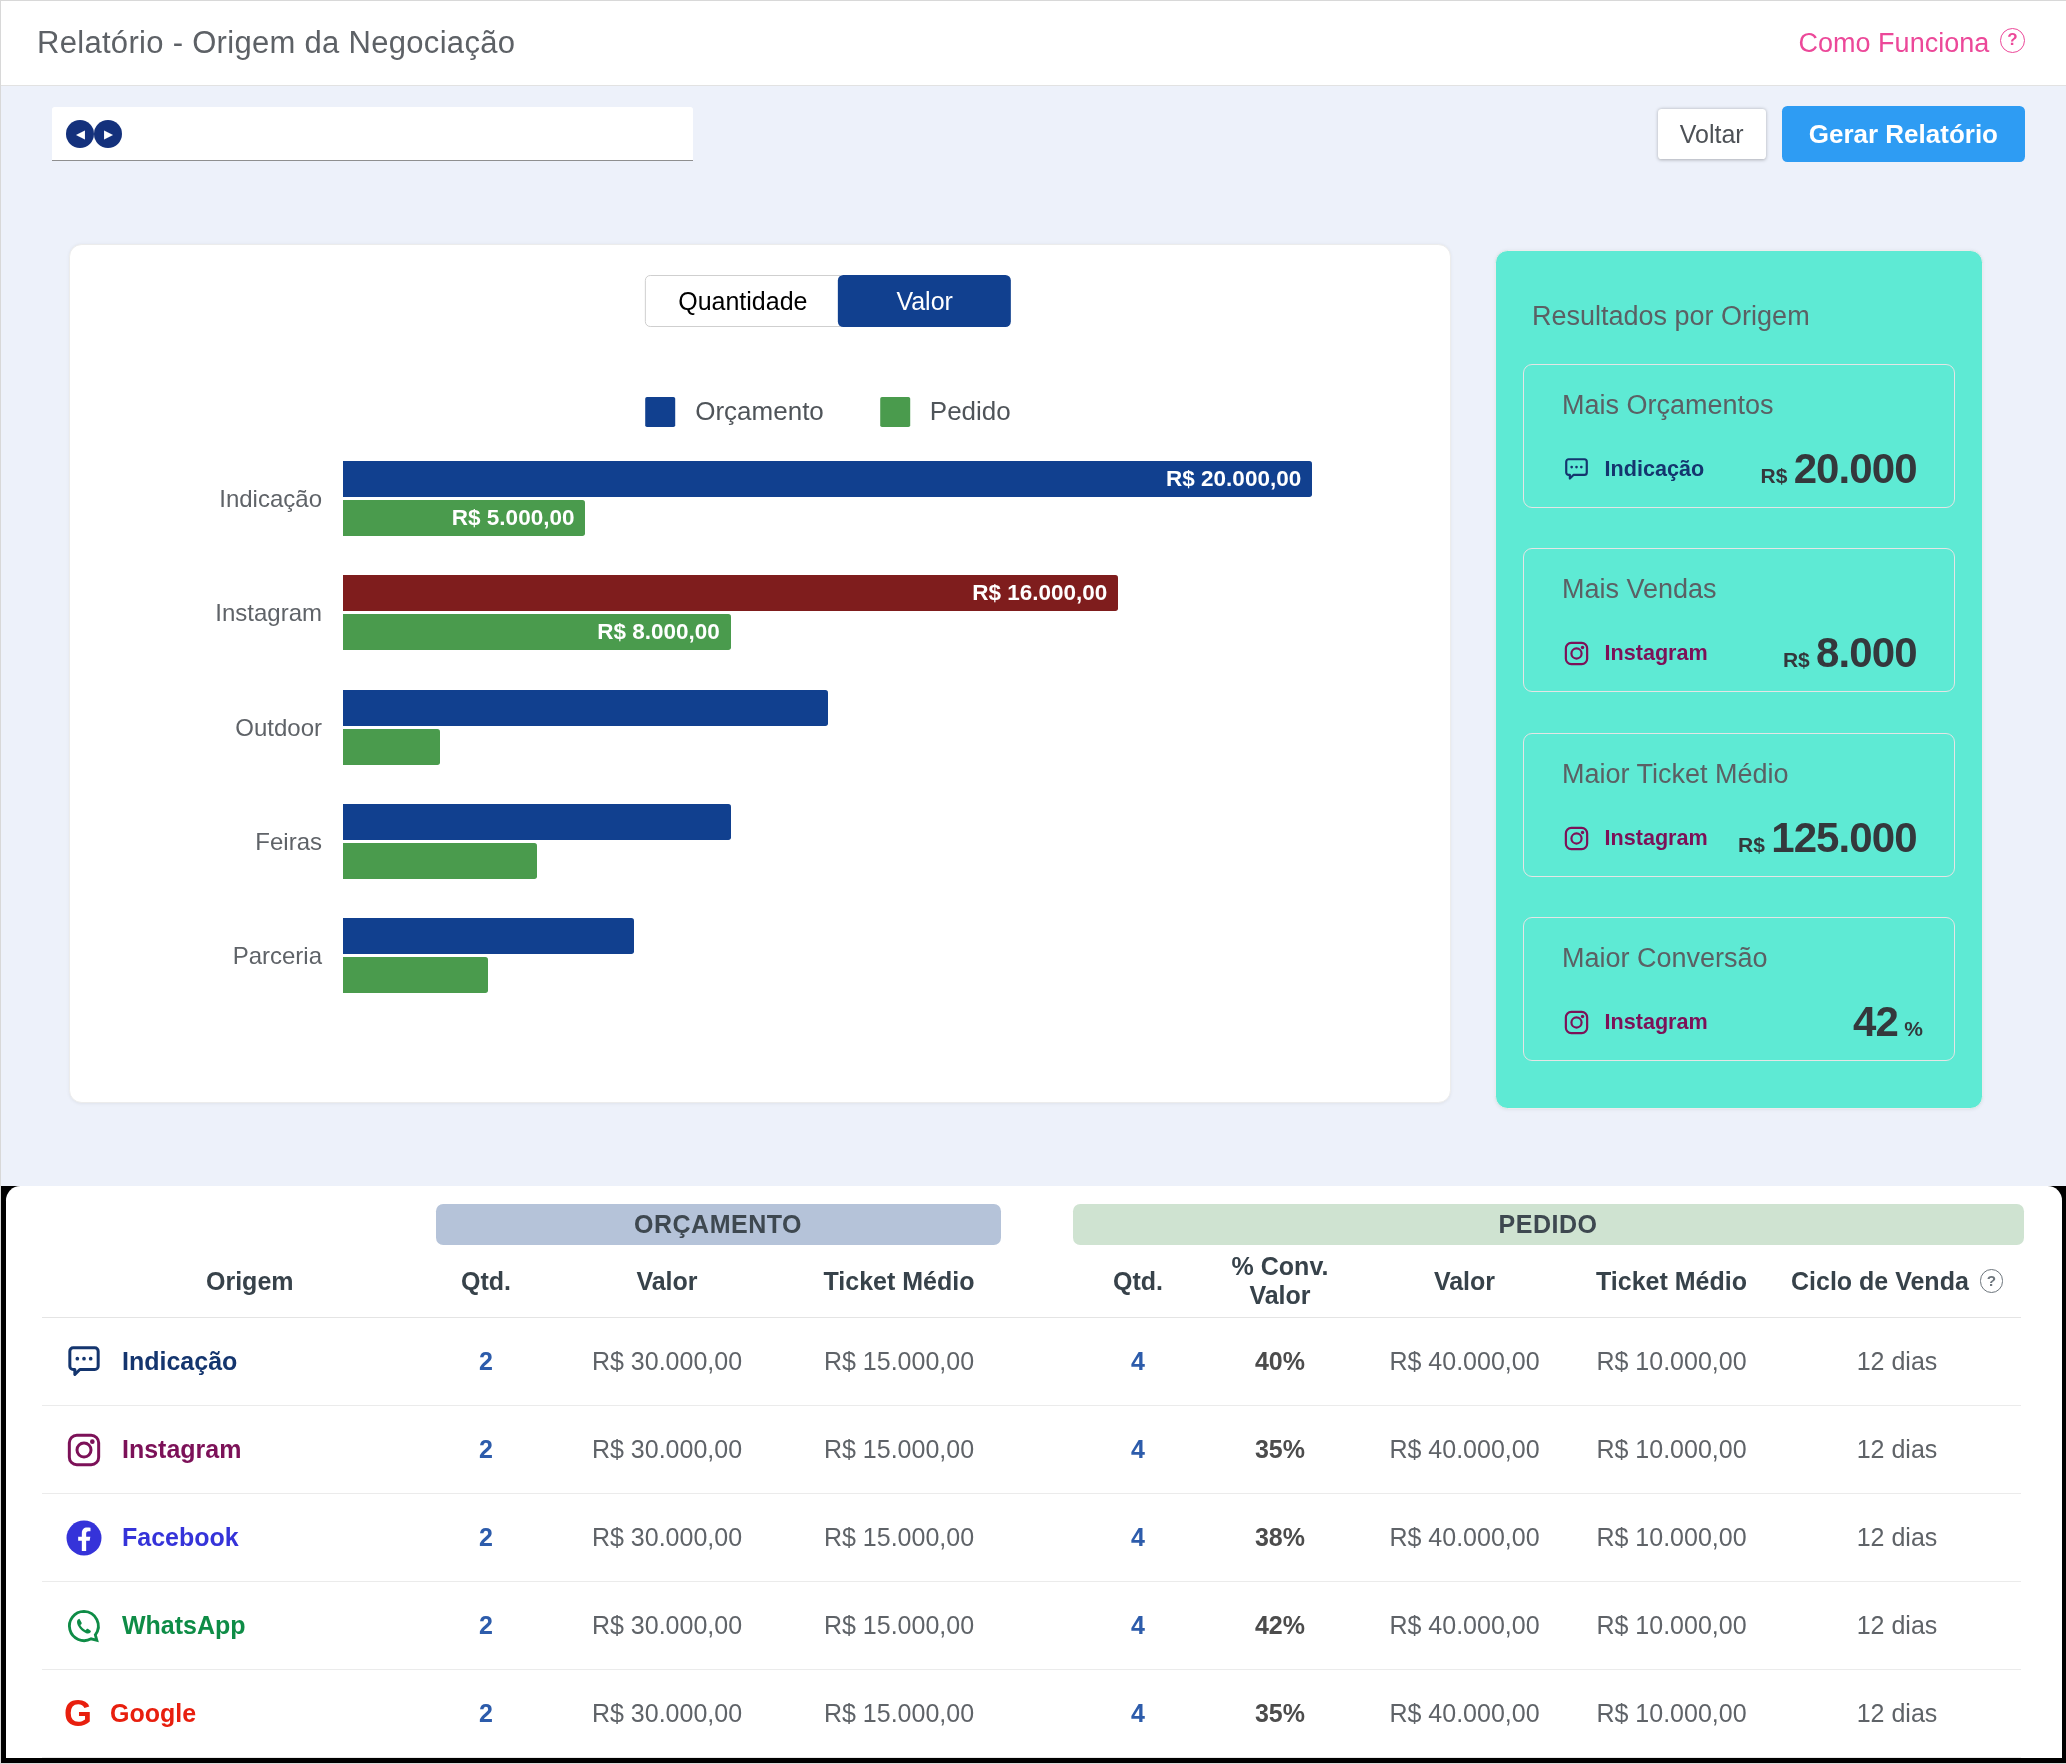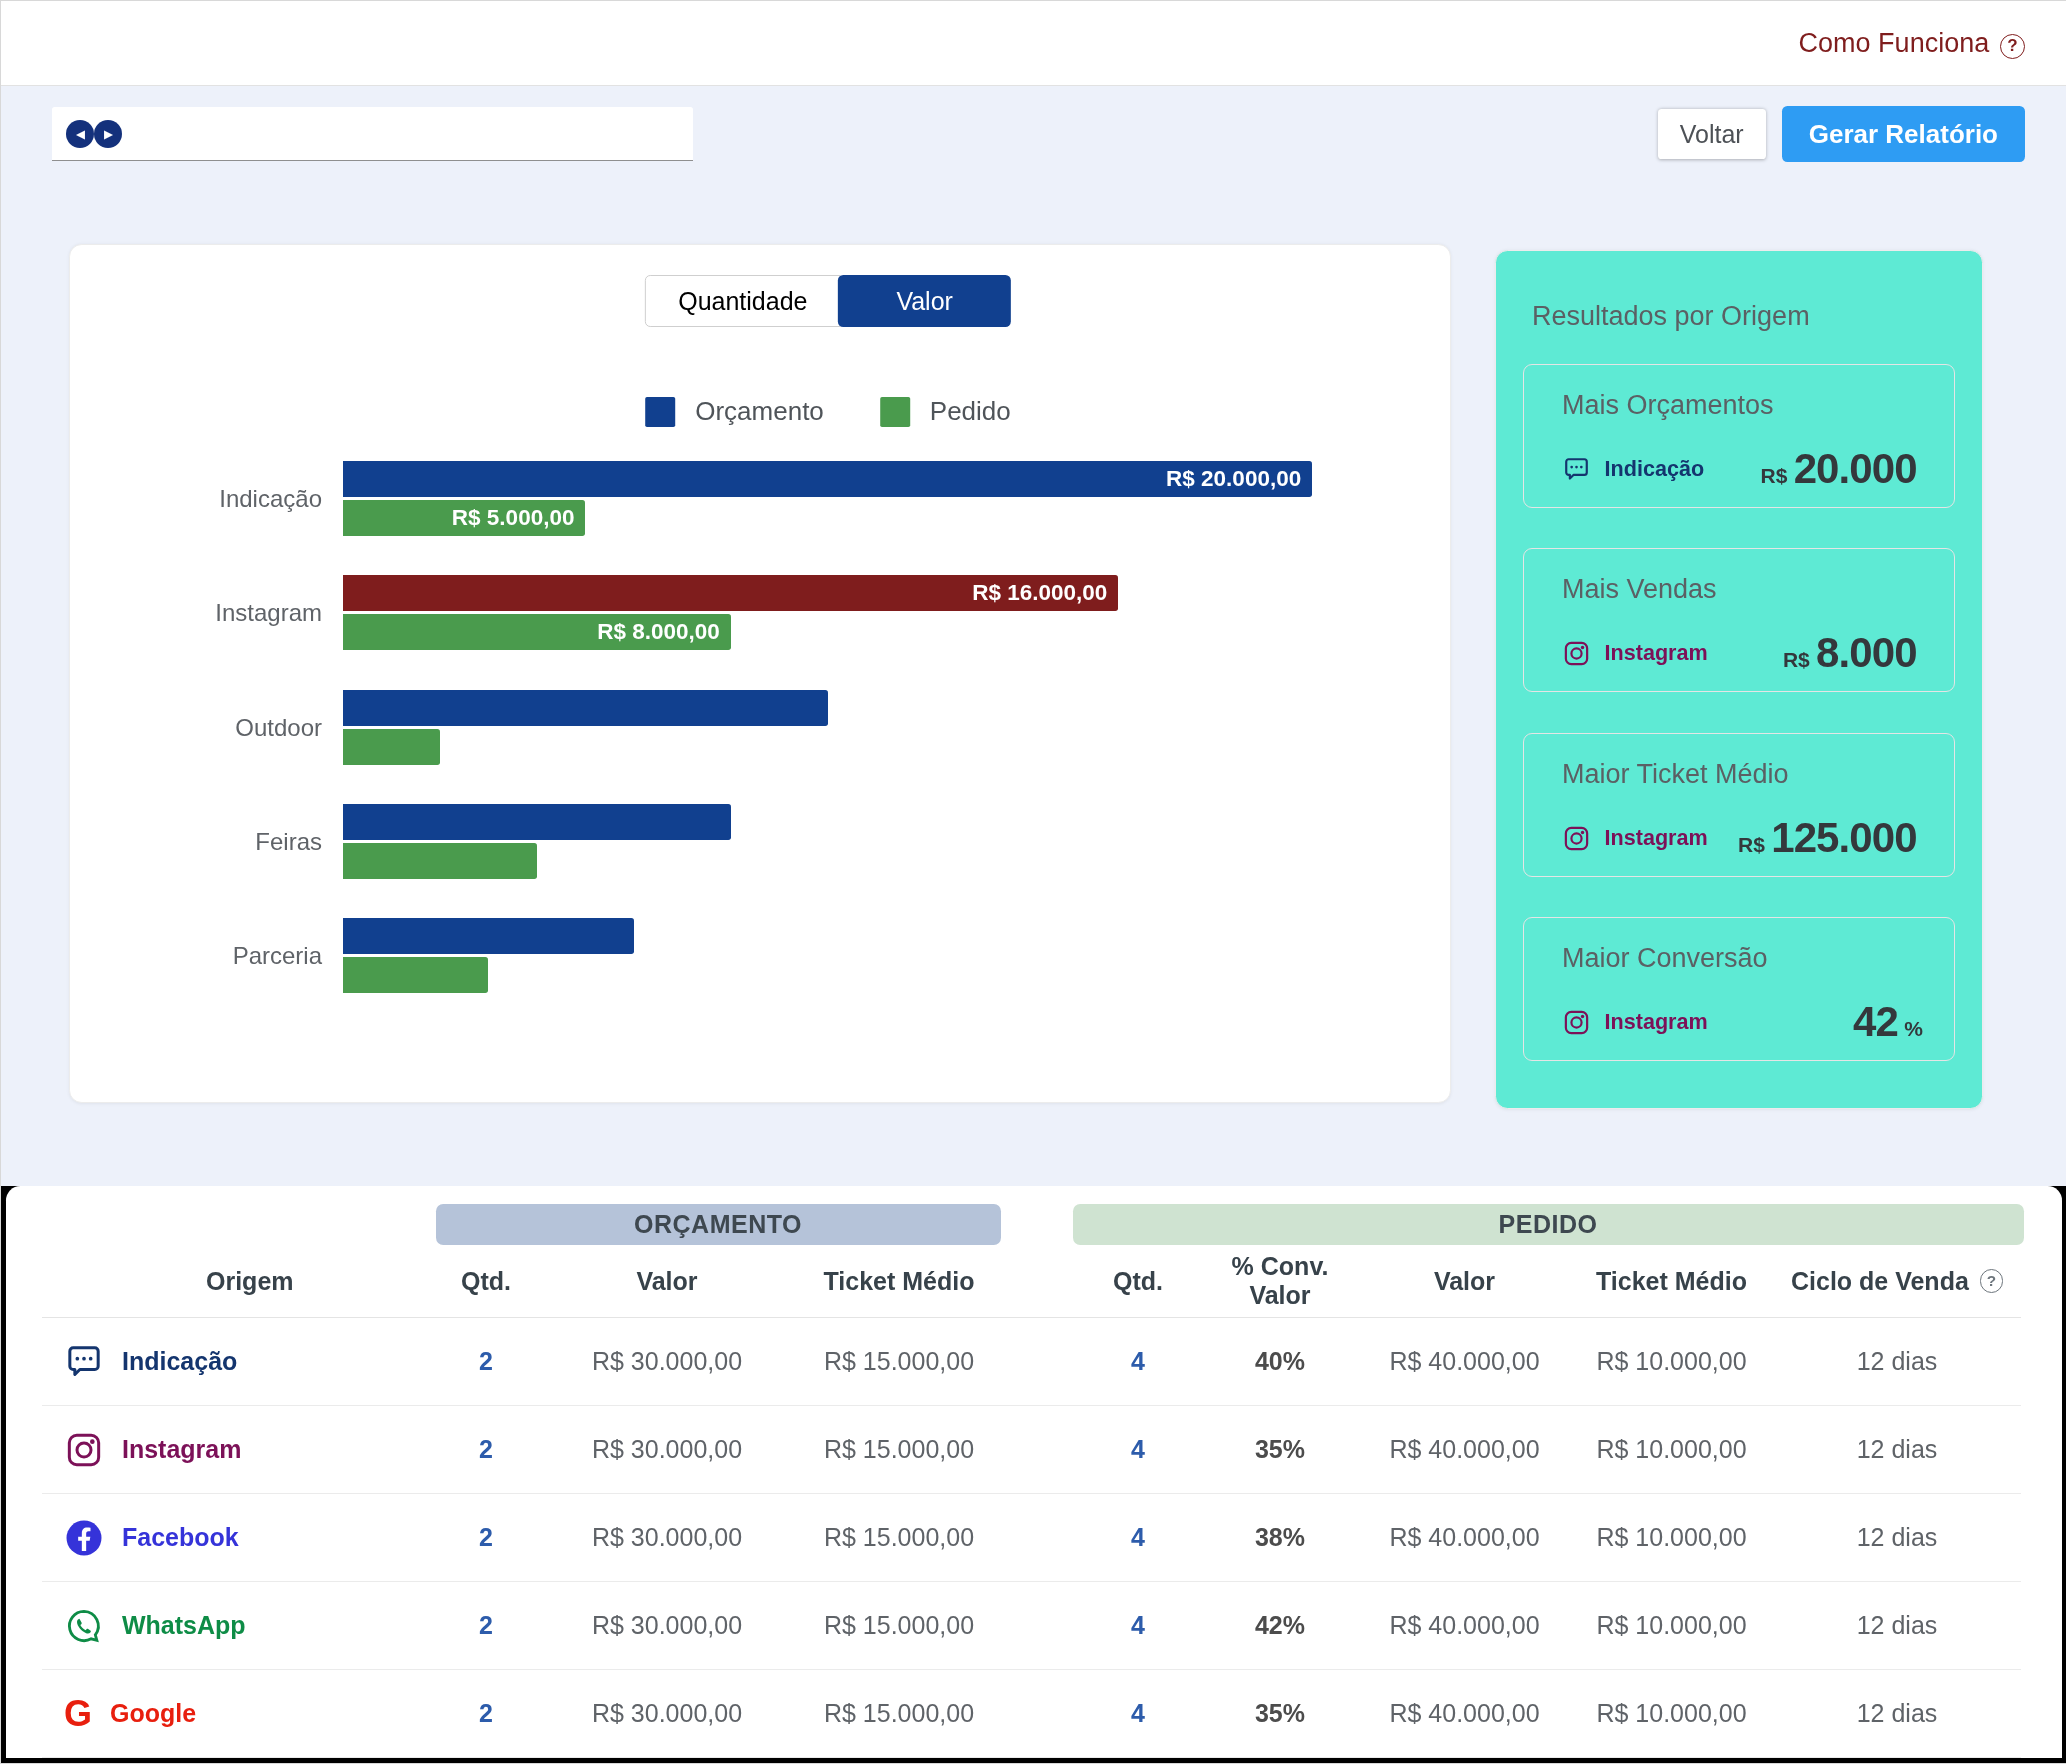--- a/index.html
+++ b/index.html
@@ -2,21 +2,21 @@
 <html style="font-size:14.4px"><head>
 <meta charset="utf-8">
 <style>
   html,body{margin:0;padding:0;background:#fff;}
   .page{position:relative;width:2067px;height:1764px;background:#edf1fa;
         font-family:"Liberation Sans",sans-serif;overflow:hidden;border:0.9px solid #d8d8d8;box-sizing:border-box;}
   
   .topbar{position:absolute;top:0;left:0;right:0;height:85px;background:#fff;
           border-bottom:1.8px solid #e2e2e2;display:flex;align-items:center;padding:0 41px 0 36px;box-sizing:border-box;}
   .page-title{font-size:31px;color:#5d6166;letter-spacing:0.3px;}
-  .help-link{margin-left:auto;display:flex;align-items:flex-end;gap:10.8px;color:#7f1d1d;font-size:27px;cursor:pointer;}
+  .help-link{margin-left:auto;display:flex;align-items:flex-start;gap:10.8px;color:#ec4899;font-size:27px;cursor:pointer;}
   .qmark{display:inline-flex;align-items:center;justify-content:center;width:25px;height:25px;border:1.8px solid currentColor;
          border-radius:50%;font-size:17px;font-weight:700;box-sizing:border-box;}
   
   .toolbar{position:absolute;top:86px;left:0;right:0;height:94px;display:flex;align-items:center;
            padding:0 41px 0 51px;box-sizing:border-box;}
   .date-control{width:641px;height:54px;background:#fff;border-bottom:1.8px solid #8f8f8f;border-radius:2.7px 2.7px 0 0;
                 display:flex;align-items:center;padding:0 14.4px;box-sizing:border-box;}
   .date-arrow{width:28px;height:28px;border-radius:50%;background:#14317c;color:#fff;display:flex;align-items:center;
               justify-content:center;font-size:11.7px;cursor:pointer;flex:0 0 auto;}
   .date-text{flex:1;text-align:center;font-size:24px;font-style:italic;color:#8a8a8a;}
@@ -86,20 +86,21 @@
   .td{text-align:center;color:#5f6368;}
   .td-qtd{text-align:center;color:#2d5cab;font-weight:700;cursor:pointer;}
   .td-conv{text-align:center;color:#4c4c4c;font-weight:700;}
 </style>
 </head>
 <body>
 
 <div class="page">
 
   <div class="topbar">
+    <div class="page-title">Relatório - Origem da Negociação</div>
     <div class="help-link">
       <span>Como Funciona</span>
       <span class="qmark">?</span>
     </div>
   </div>
 
   <div class="toolbar">
     <div class="date-control">
       <span class="date-arrow">◀</span>
       <span class="date-arrow">▶</span>

